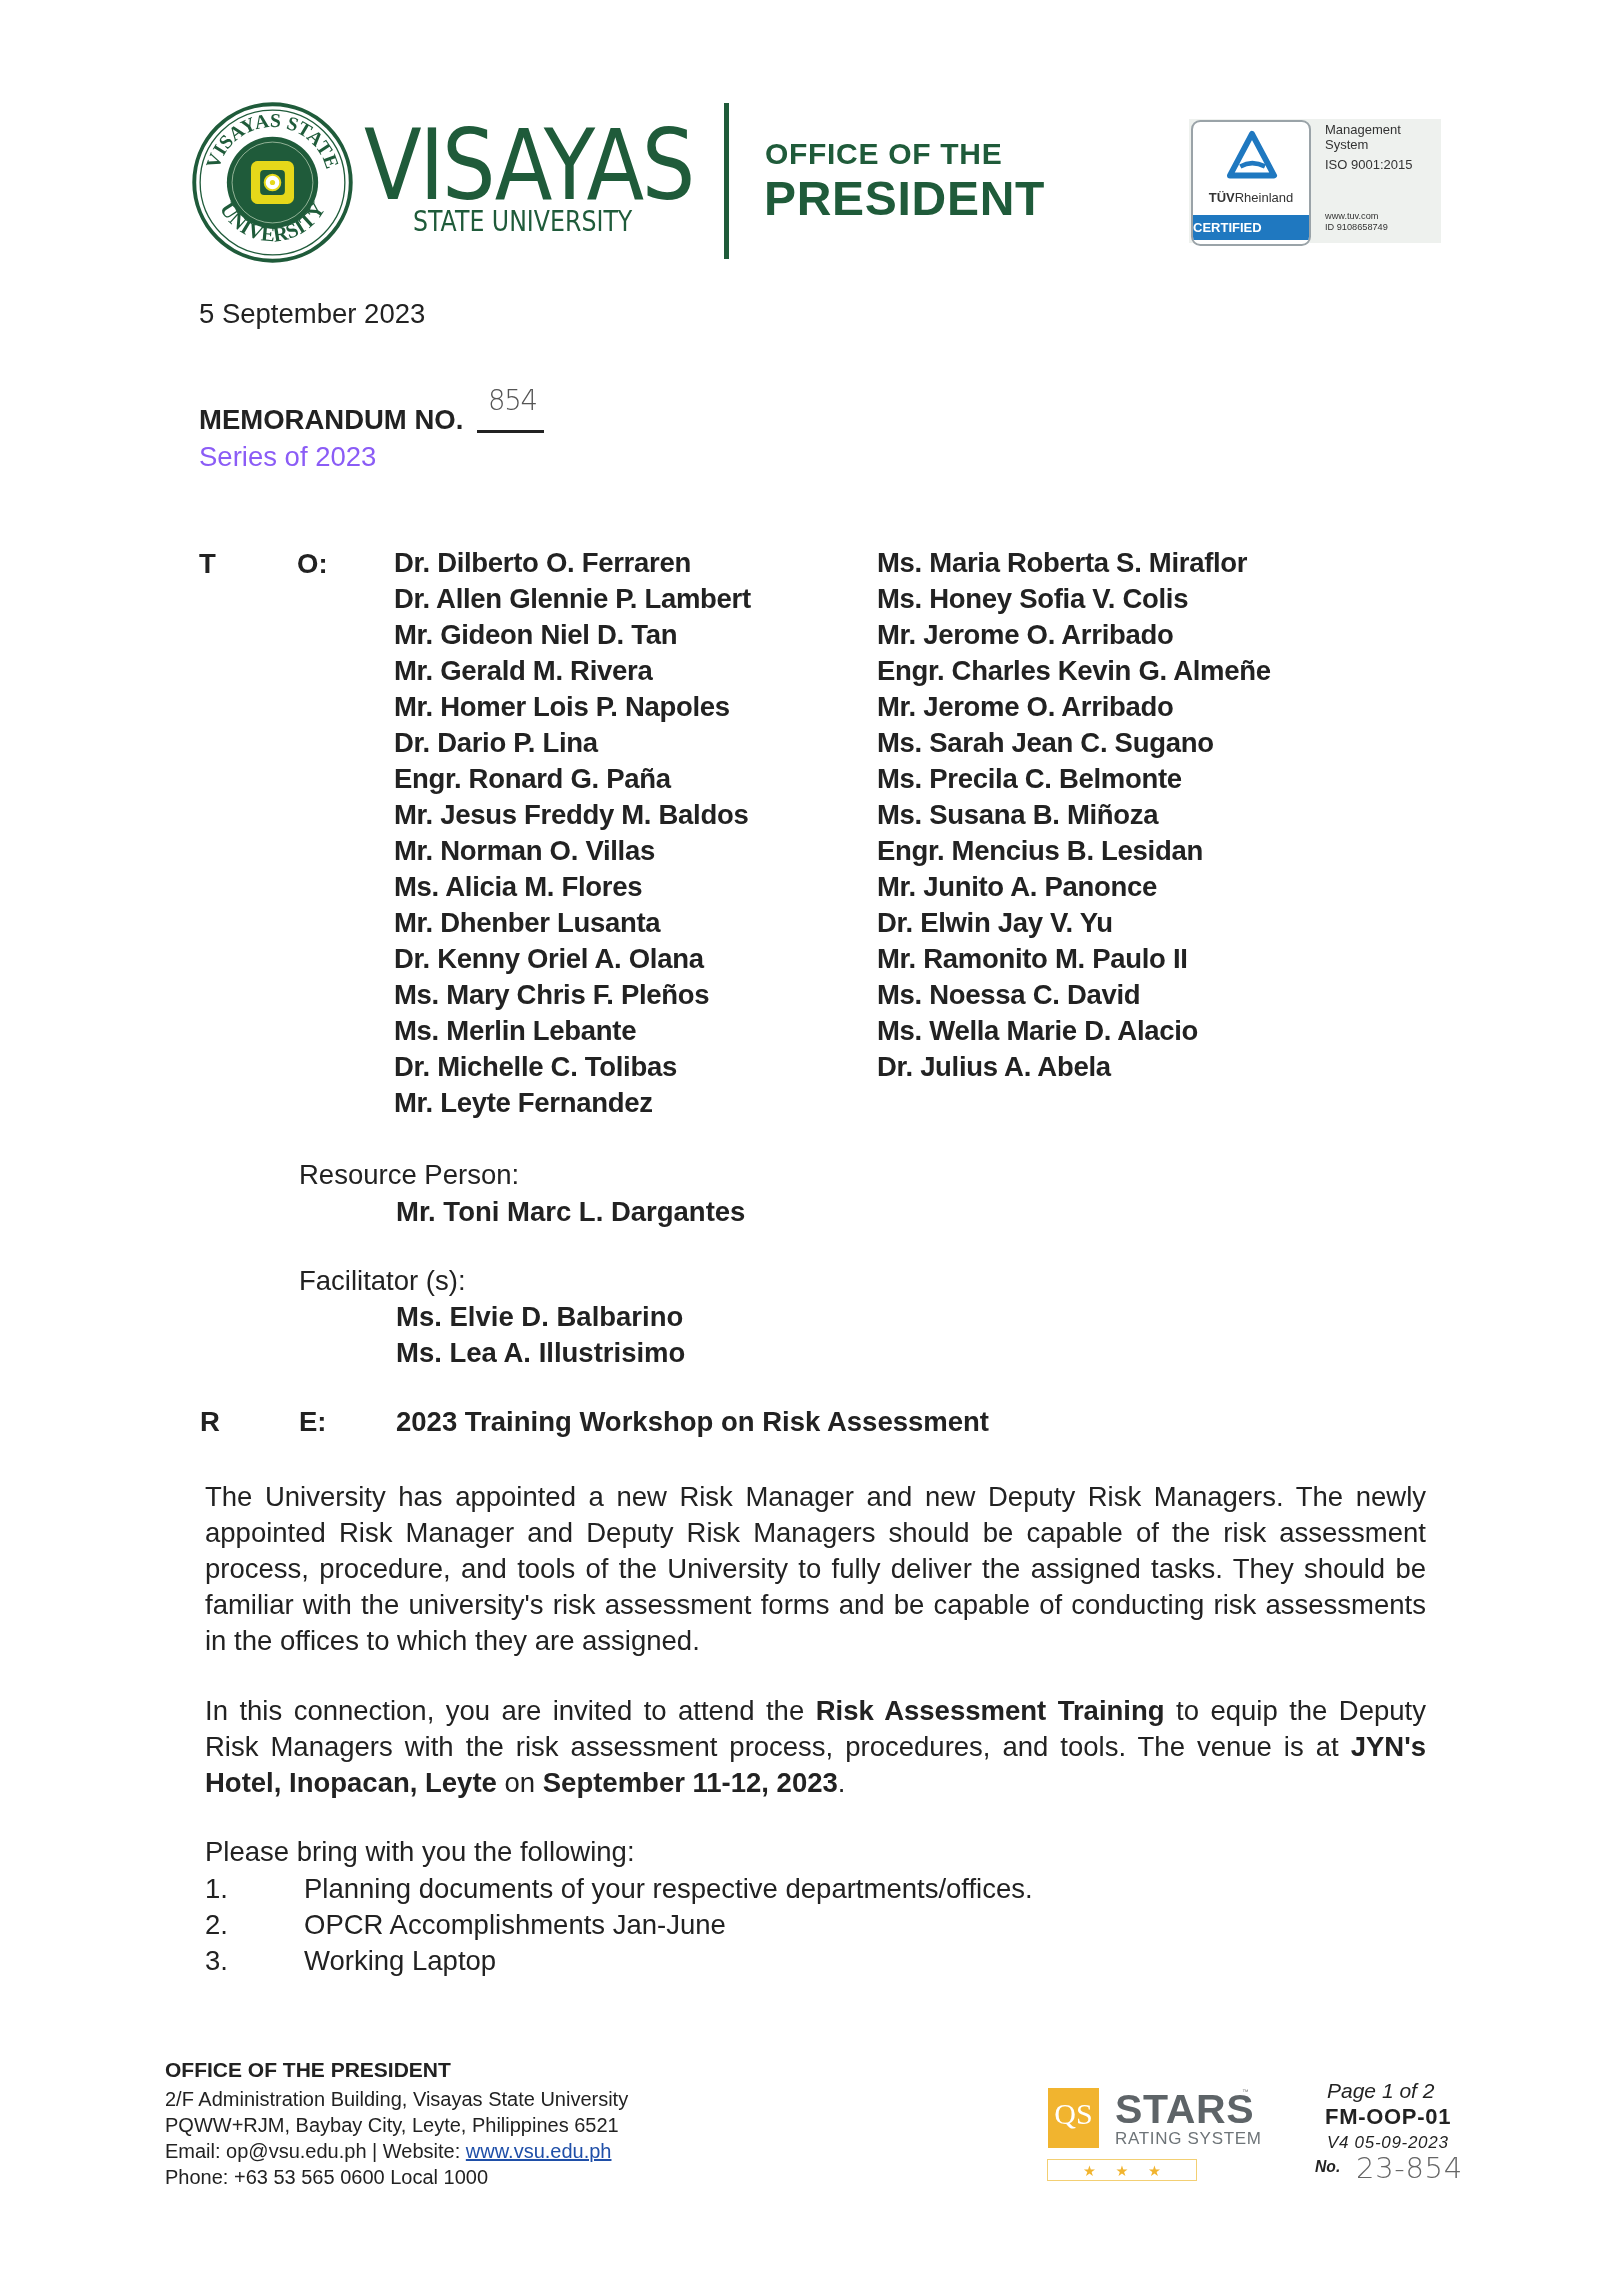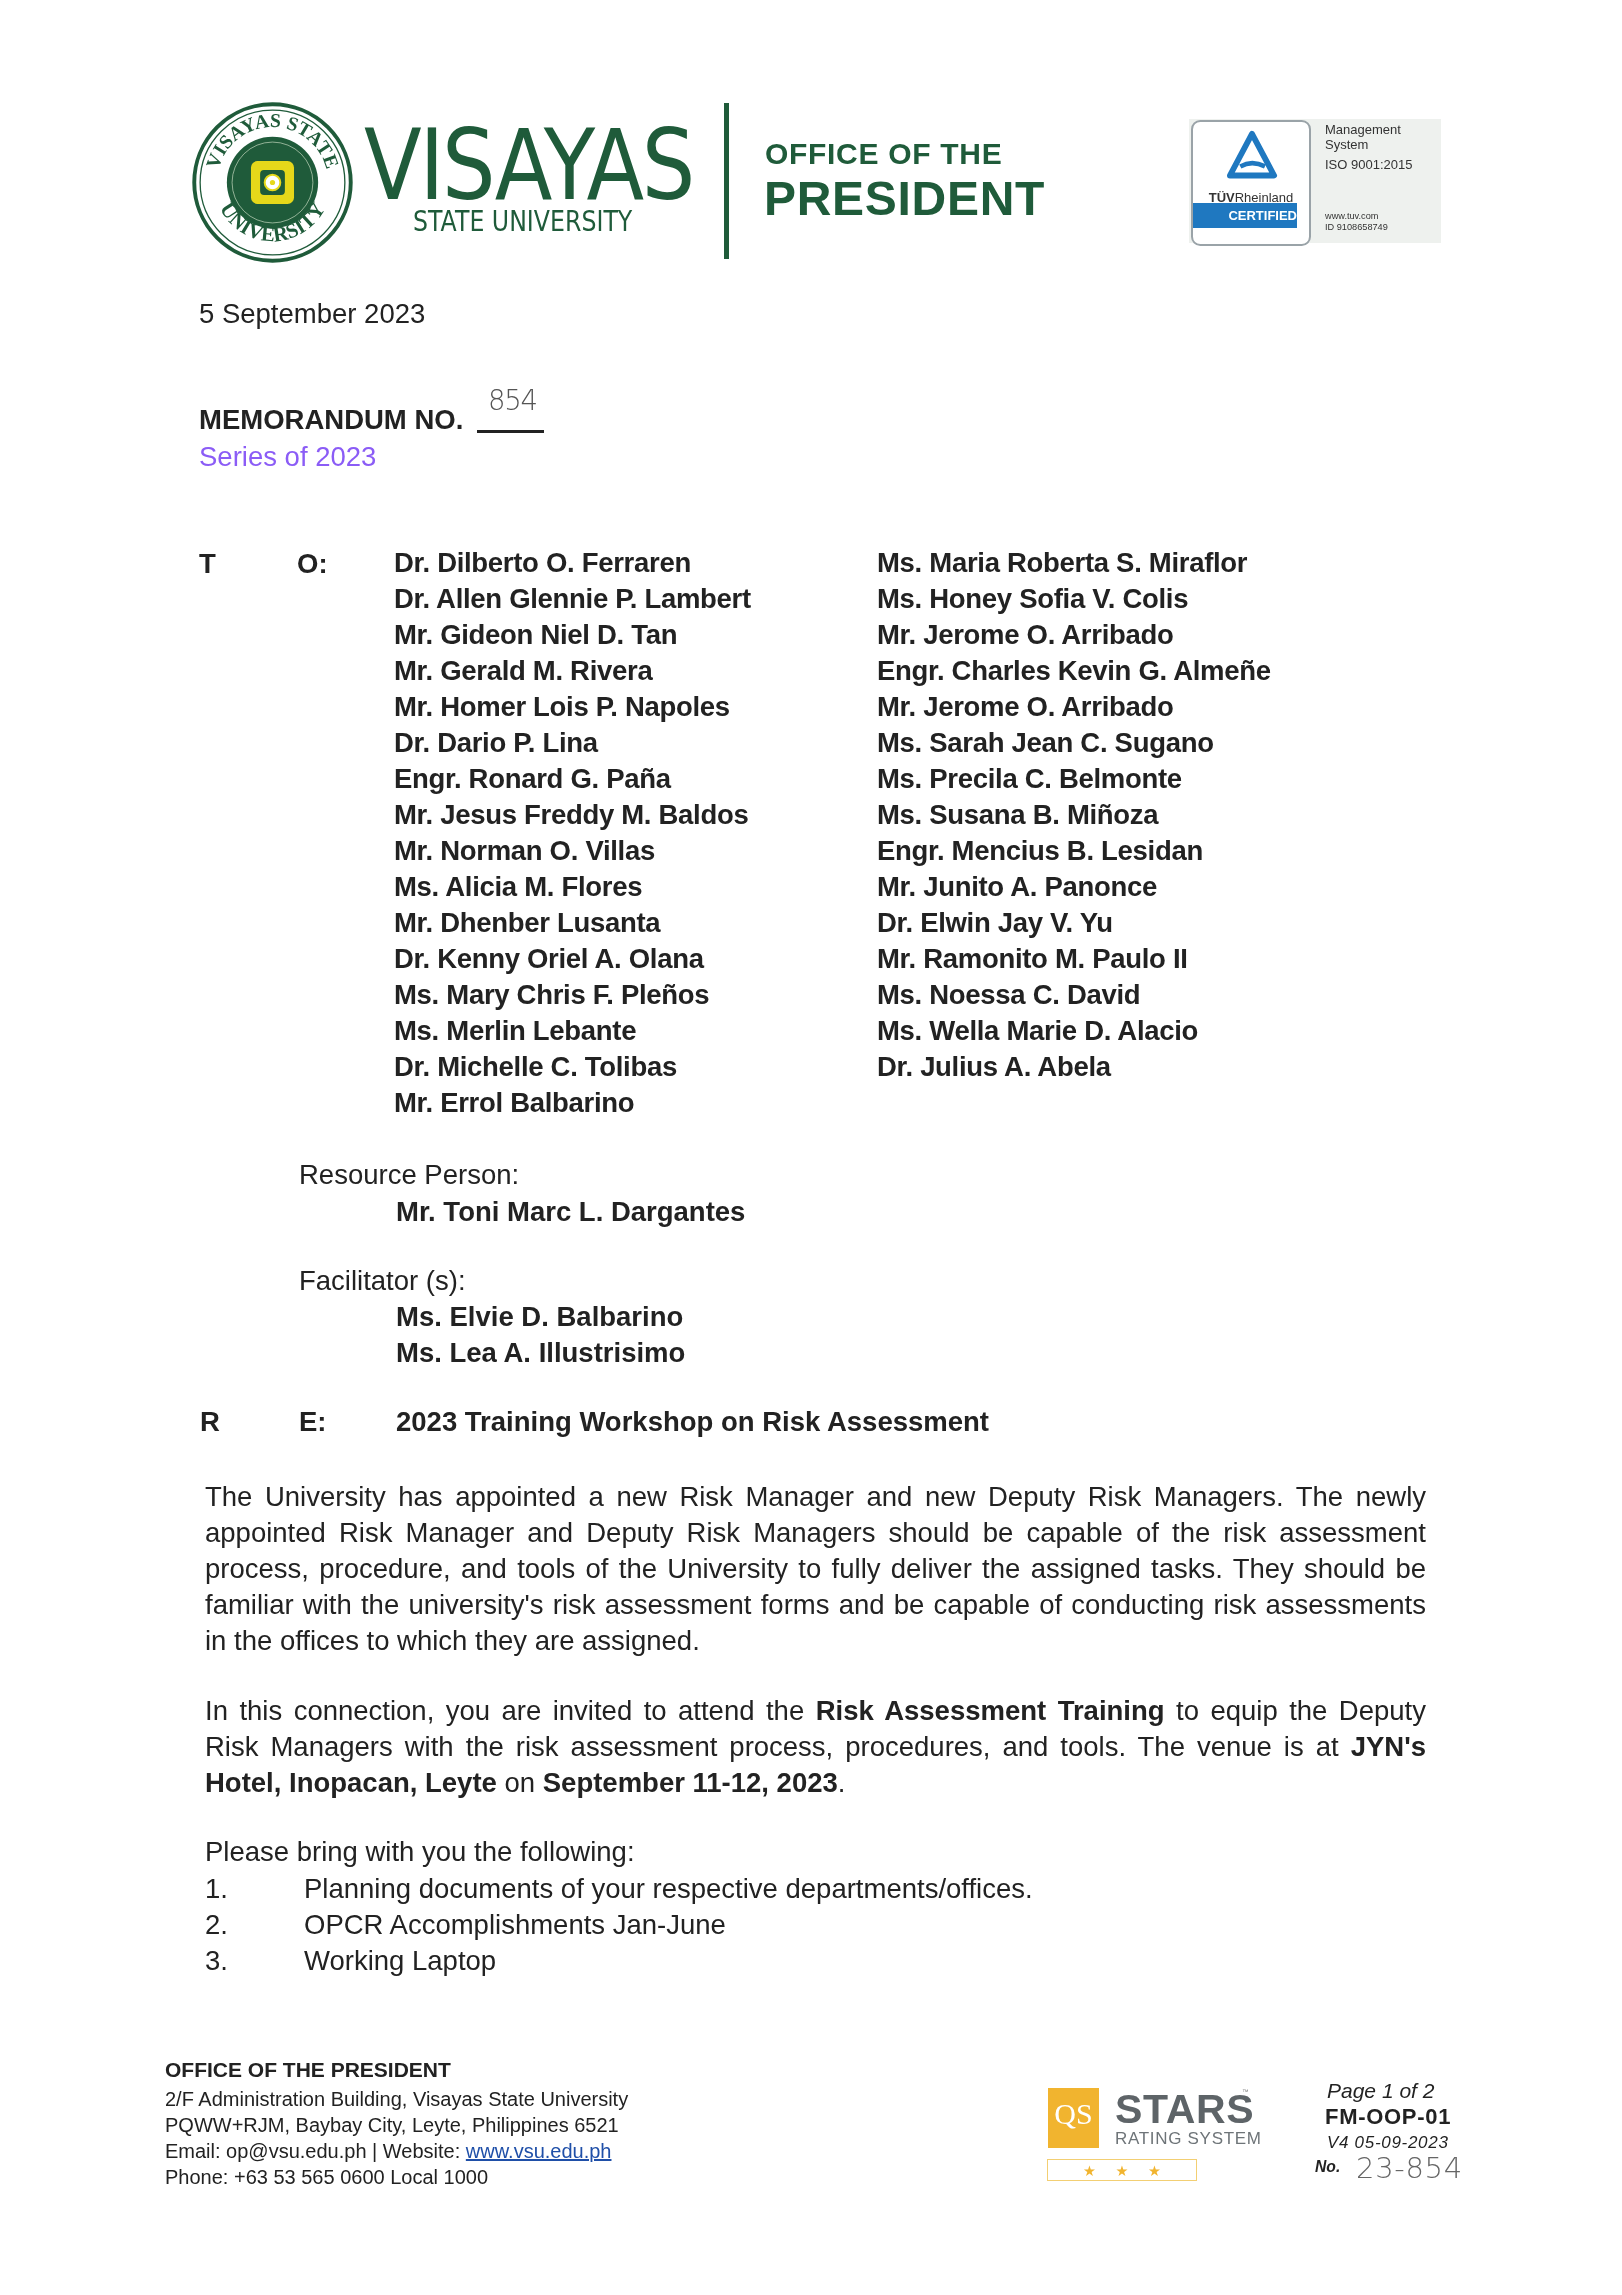--- a/index.html
+++ b/index.html
@@ -16,21 +16,21 @@
   .header-divider { left: 724px; top: 103px; width: 4.6px; height: 156px; background: #1f5b3a; }
   .office-line1 { left: 765px; top: 137px; font-size: 30px; font-weight: bold; color: #1f5b3a; letter-spacing: 0.7px; }
   .office-line2 { left: 764px; top: 171px; font-size: 48px; font-weight: bold; color: #1f5b3a; letter-spacing: 0.7px; }
 
   .cert { left: 1189px; top: 119px; width: 252px; height: 124px; background: #eef1ee; }
   .cert-box { left: 1191px; top: 120px; width: 116px; height: 122px; border: 2px solid #9aa3a8; border-radius: 9.2px;
               background: #fff; overflow: hidden; }
   .cert-tri { left: 33px; top: 7.8px; width: 52px; height: 52px; }
   .cert-brand { left: 0; width: 116px; top: 68px; text-align: center; font-size: 13px; font-weight: bold; color: #333; }
   .cert-brand span { font-weight: normal; }
-  .cert-badge { left: 0; bottom: 16px; width: 104px; height: 25px; background: #1f78c0; color: #fff; text-align: right;
+  .cert-badge { left: 0; bottom: 4px; width: 116px; height: 25px; background: #1f78c0; color: #fff; text-align: left;
                 font-size: 13px; font-weight: bold; line-height: 25px; }
   .cert-text { left: 1325px; top: 122px; font-size: 13px; color: #333; line-height: 15px; }
   .cert-iso { left: 1325px; top: 157px; font-size: 13px; color: #333; }
   .cert-web { left: 1325px; top: 211px; font-size: 9.2px; color: #333; line-height: 10.5px; }
 
   
   .date { left: 199px; top: 298px; font-size: 27.5px; color: #222; }
   .memo-no { left: 199px; top: 404px; font-size: 27.5px; font-weight: bold; color: #222; }
   .memo-line { left: 477px; top: 430px; width: 67px; height: 2.6px; background: #222; }
   .memo-hand { left: 488px; top: 384px; font-size: 27.5px; color: #555; font-family: "DejaVu Sans", sans-serif; font-weight: 200; letter-spacing: -1.3px; }
@@ -149,21 +149,21 @@
     <div>Dr. Dario P. Lina</div>
     <div>Engr. Ronard G. Paña</div>
     <div>Mr. Jesus Freddy M. Baldos</div>
     <div>Mr. Norman O. Villas</div>
     <div>Ms. Alicia M. Flores</div>
     <div>Mr. Dhenber Lusanta</div>
     <div>Dr. Kenny Oriel A. Olana</div>
     <div>Ms. Mary Chris F. Pleños</div>
     <div>Ms. Merlin Lebante</div>
     <div>Dr. Michelle C. Tolibas</div>
-    <div>Mr. Errol Balbarino</div>
+    <div>Mr. Leyte Fernandez</div>
   </div>
 <div class="abs names-col names-right" id="names-right">
     <div>Ms. Maria Roberta S. Miraflor</div>
     <div>Ms. Honey Sofia V. Colis</div>
     <div>Mr. Jerome O. Arribado</div>
     <div>Engr. Charles Kevin G. Almeñe</div>
     <div>Mr. Jerome O. Arribado</div>
     <div>Ms. Sarah Jean C. Sugano</div>
     <div>Ms. Precila C. Belmonte</div>
     <div>Ms. Susana B. Miñoza</div>

